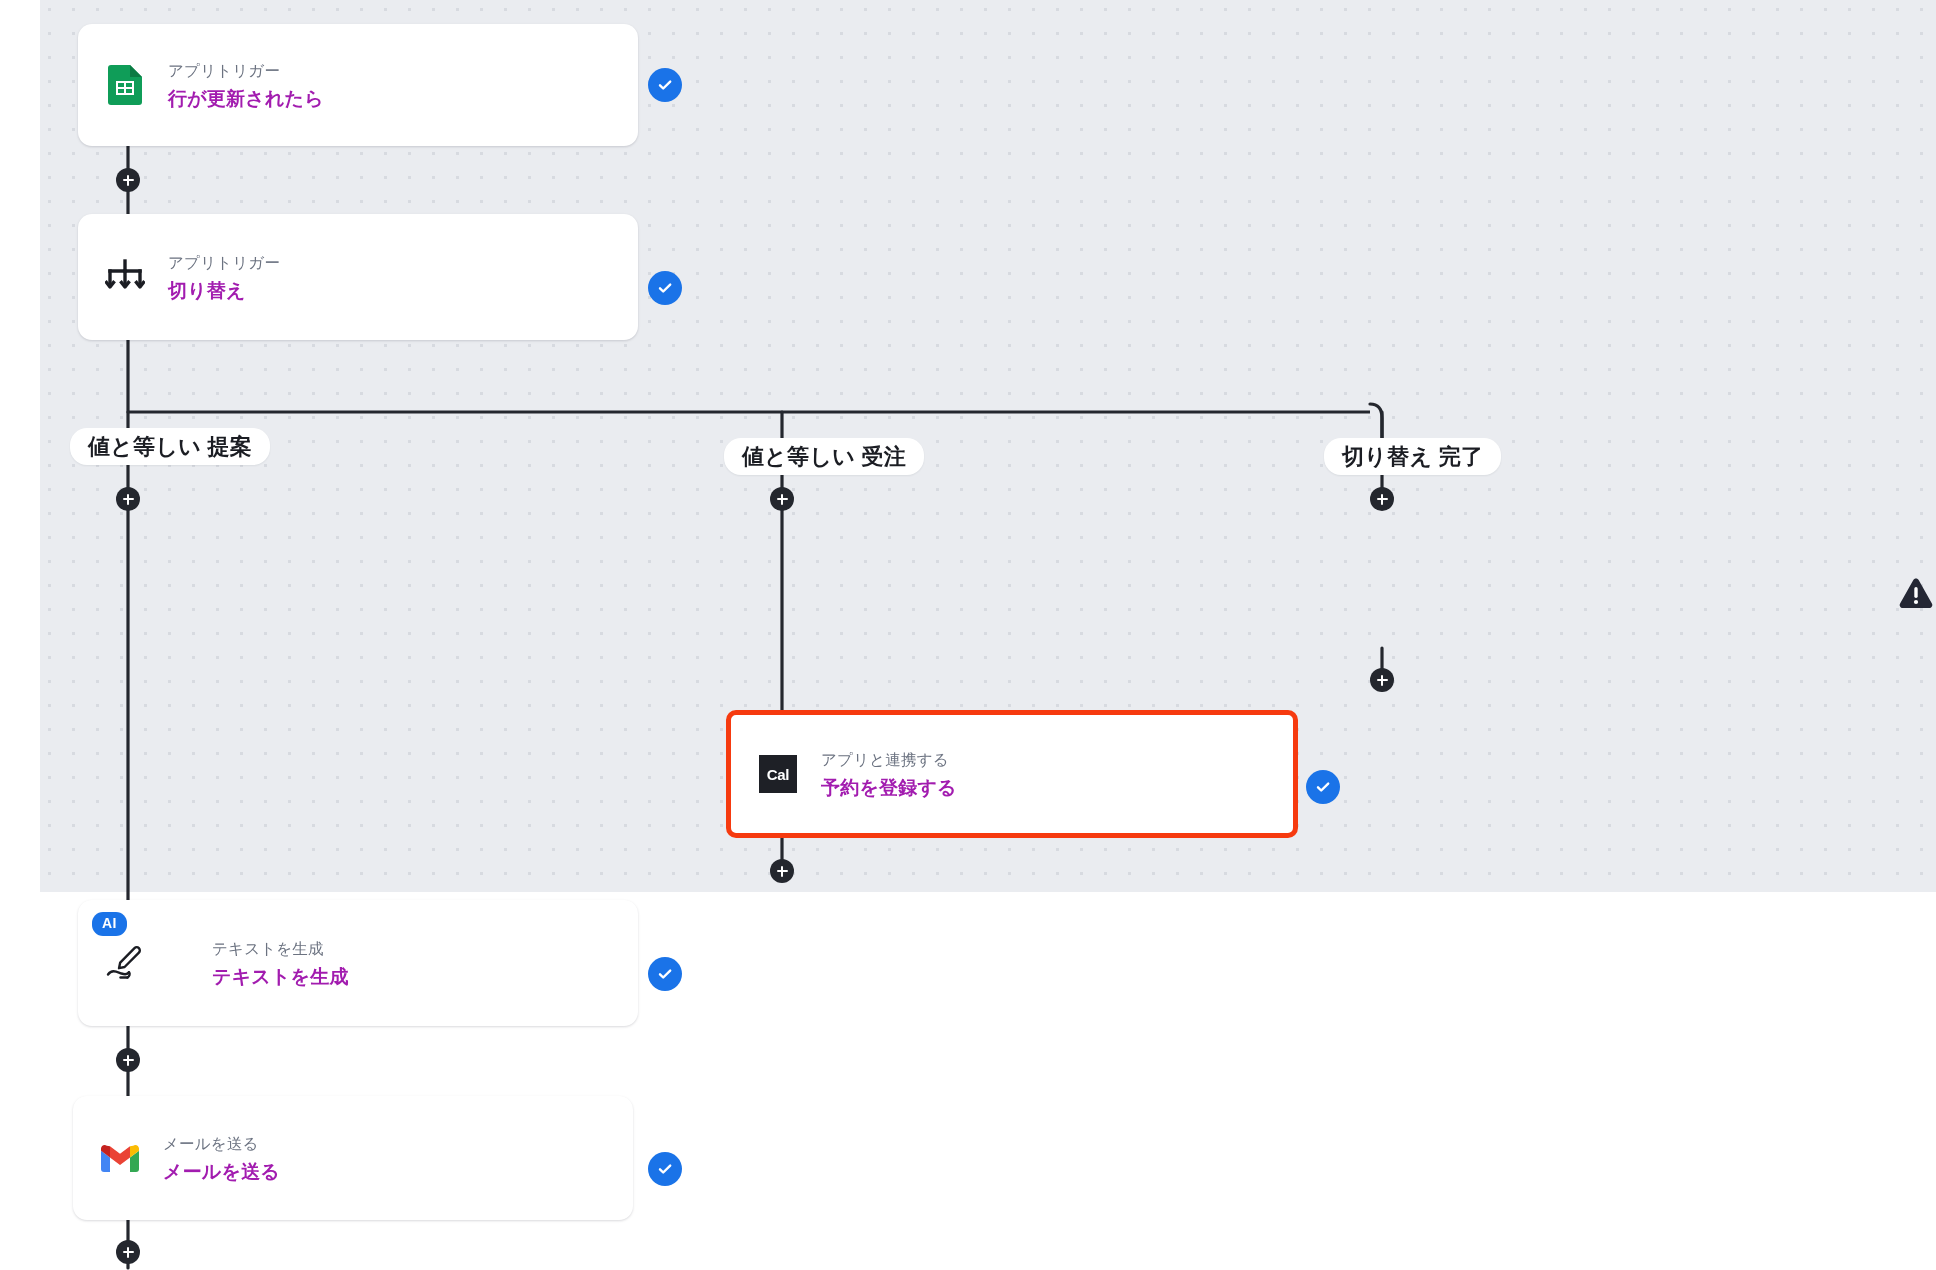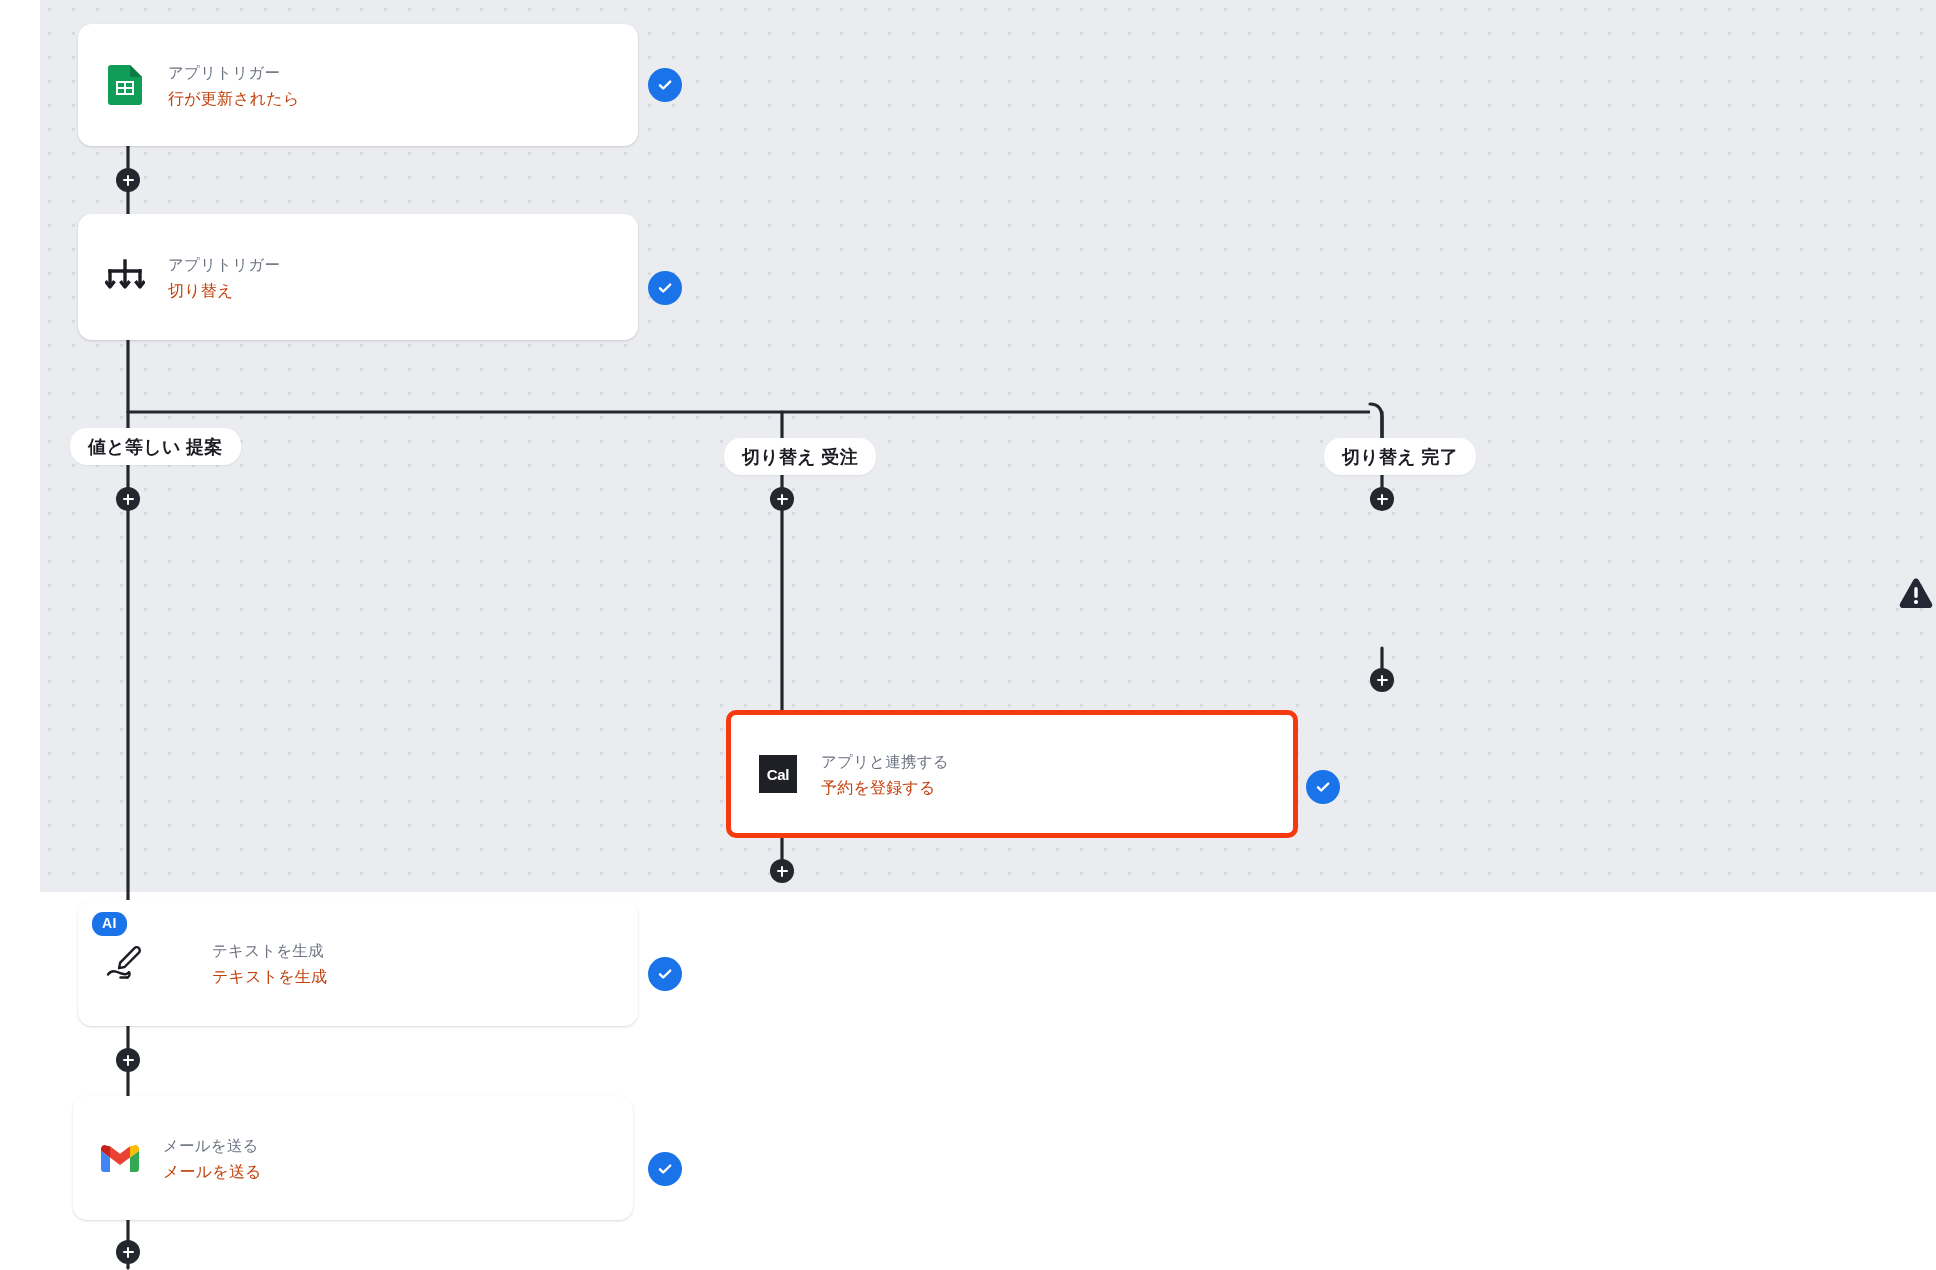--- a/index.html
+++ b/index.html
@@ -55,23 +55,23 @@
   }
   .node-text { display: flex; flex-direction: column; justify-content: center; }
   .node-sub {
     font-size: 15.5px;
     color: #6b7280;
     line-height: 1.5;
     margin-bottom: 4px;
     letter-spacing: .2px;
   }
   .node-title {
-    font-size: 16px;
-    font-weight: 400;
-    color: #c2410c;
+    font-size: 19px;
+    font-weight: 700;
+    color: #a21caf;
     line-height: 1.35;
     letter-spacing: .2px;
   }
 
   
   .check-badge {
     position: absolute;
     width: 34px; height: 34px;
     border-radius: 50%;
     background: #1a73e8;
@@ -116,21 +116,21 @@
   .plus-btn::after  { width: 2.4px; height: 11px; }
 
   
   .branch-label {
     position: absolute;
     background: #ffffff;
     border-radius: 17px;
     height: 37px;
     padding: 0 18px;
     display: flex; align-items: center;
-    font-size: 18px;
+    font-size: 22px;
     font-weight: 600;
     color: #1b1d23;
     box-shadow: 0 1px 2px rgba(16,24,40,.07);
     white-space: nowrap;
     letter-spacing: .3px;
   }
 
   
   .sheets-ico { width: 34px; height: 40px; }
   .switch-ico { width: 40px; height: 36px; }
@@ -226,21 +226,21 @@
   <div class="check-badge" style="left:608px; top:271px;">
     <svg viewBox="0 0 20 20" xmlns="http://www.w3.org/2000/svg">
       <path d="M5 10.3l3.2 3.2L15.2 6.6" stroke="#fff" stroke-width="2.4" fill="none" stroke-linecap="round" stroke-linejoin="round"></path>
     </svg>
   </div>
 
   <div class="branch-label" style="left:30px; top:428px;">
     <span>値と等しい 提案</span>
   </div>
   <div class="branch-label" style="left:684px; top:438px;">
-    <span>切り替え 受注</span>
+    <span>値と等しい 受注</span>
   </div>
   <div class="branch-label" style="left:1284px; top:438px;">
     <span>切り替え 完了</span>
   </div>
 
   <div class="plus-btn" style="left:76px; top:487px;"></div>
   <div class="plus-btn" style="left:730px; top:487px;"></div>
   <div class="plus-btn" style="left:1330px; top:487px;"></div>
 
   <div class="warn-badge" style="left:1858px; top:576px;">

